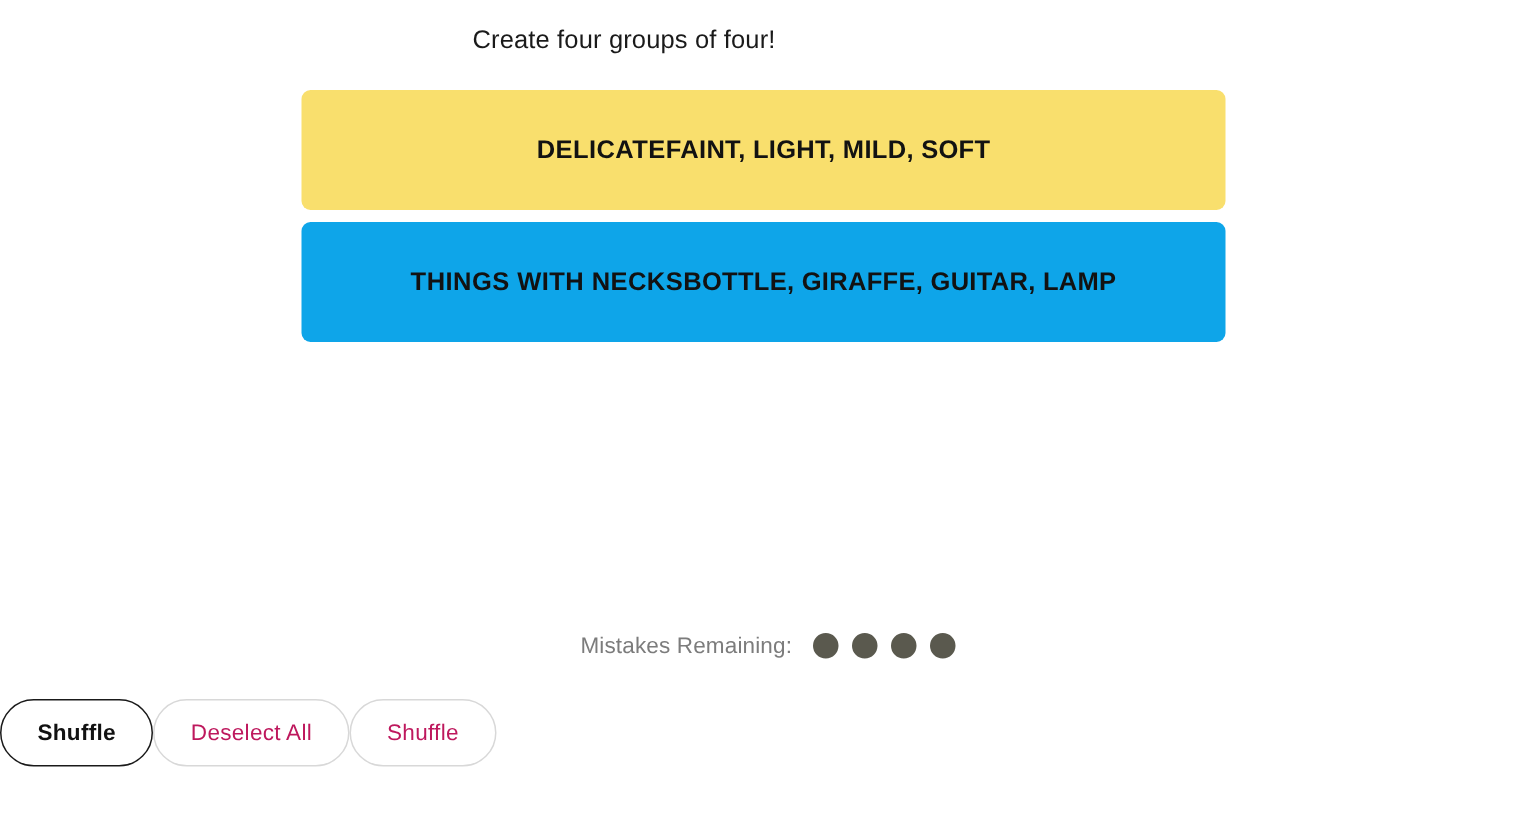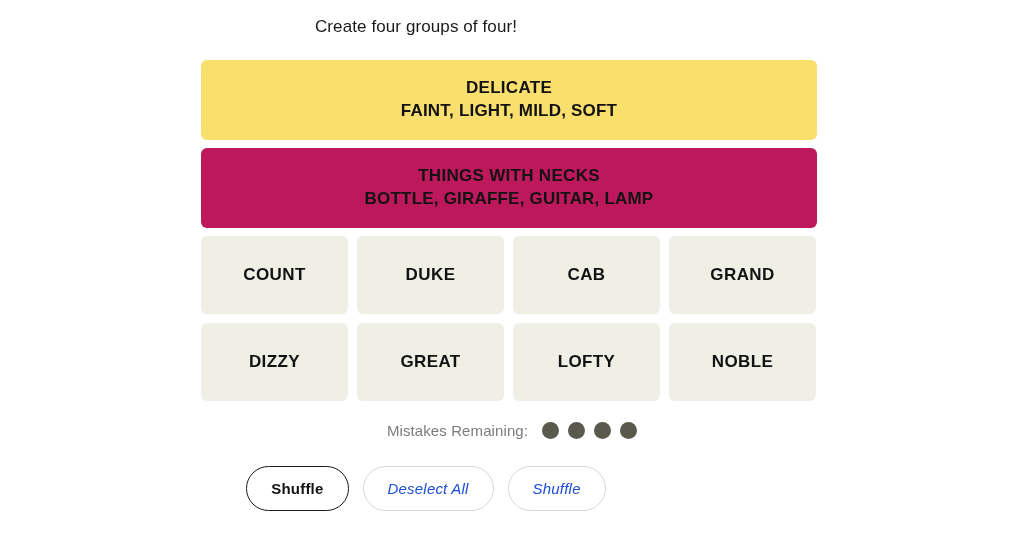--- a/index.html
+++ b/index.html
@@ -41,21 +41,21 @@
     left: 201px;
     width: 616px;
   }
 
   
   .solved-row {
     width: 616px;
     height: 80px;
     border-radius: 6px;
     display: flex;
-    flex-direction: column;
+    flex-direction: row;
     align-items: center;
     justify-content: center;
     margin-bottom: 8px;
     color: #121212;
   }
   .solved-row .cat {
     font-size: 17px;
     font-weight: 700;
     letter-spacing: 0.3px;
     line-height: 1.3;
@@ -122,22 +122,21 @@
   }
 
   
   .actions {
     position: absolute;
     top: 466px;
     left: 0;
     width: 852px;
     display: flex;
     align-items: center;
-    justify-content: center;
-    gap: 14px;
+    justify-content: flex-start;
   }
   .btn {
     height: 45px;
     border-radius: 23px;
     background: #FFFFFF;
     font-family: "Liberation Sans", sans-serif;
     font-size: 15px;
     letter-spacing: 0.2px;
     cursor: pointer;
     display: flex;
@@ -146,56 +145,45 @@
     padding: 0 24px;
   }
   .btn-active {
     border: 1.6px solid #1A1A1A;
     color: #121212;
     font-weight: 700;
     min-width: 85px;
   }
   .btn-disabled {
     border: 1.3px solid #D8D8D8;
-    color: #1d4ed8;
+    color: #be185d;
     font-weight: 400;
-    font-style: italic;
   }
   #btn-deselect { min-width: 127px; }
   #btn-submit { min-width: 87px; }
 </style>
 </head>
 <body>
 
 <div class="page">
 
   <div class="title">Create four groups of four!</div>
 
   <div class="board">
 
     <div class="solved-row" id="solved-row-0" style="background: rgb(249, 223, 109);">
       <div class="cat">DELICATE</div>
       <div class="members">FAINT, LIGHT, MILD, SOFT</div>
     </div>
 
-    <div class="solved-row" id="solved-row-1" style="background: #be185d;">
+    <div class="solved-row" id="solved-row-1" style="background: #0ea5e9;">
       <div class="cat">THINGS WITH NECKS</div>
       <div class="members">BOTTLE, GIRAFFE, GUITAR, LAMP</div>
     </div>
 
-    <div class="grid">
-      <button class="tile" style="background: rgb(239, 239, 230);">COUNT</button>
-      <button class="tile" style="background: rgb(239, 239, 230);">DUKE</button>
-      <button class="tile" style="background: rgb(239, 239, 230);">CAB</button>
-      <button class="tile" style="background: rgb(239, 239, 230);">GRAND</button>
-      <button class="tile" style="background: rgb(239, 239, 230);">DIZZY</button>
-      <button class="tile" style="background: rgb(239, 239, 230);">GREAT</button>
-      <button class="tile" style="background: rgb(239, 239, 230);">LOFTY</button>
-      <button class="tile" style="background: rgb(239, 239, 230);">NOBLE</button>
-    </div>
 
   </div>
 
   <div class="mistakes">
     <span class="mistakes-label">Mistakes Remaining:</span>
     <span class="dots" id="mistake-dots">
         <span class="dot" style="background: rgb(90, 89, 78);"></span>
         <span class="dot" style="background: rgb(90, 89, 78);"></span>
         <span class="dot" style="background: rgb(90, 89, 78);"></span>
         <span class="dot" style="background: rgb(90, 89, 78);"></span>

